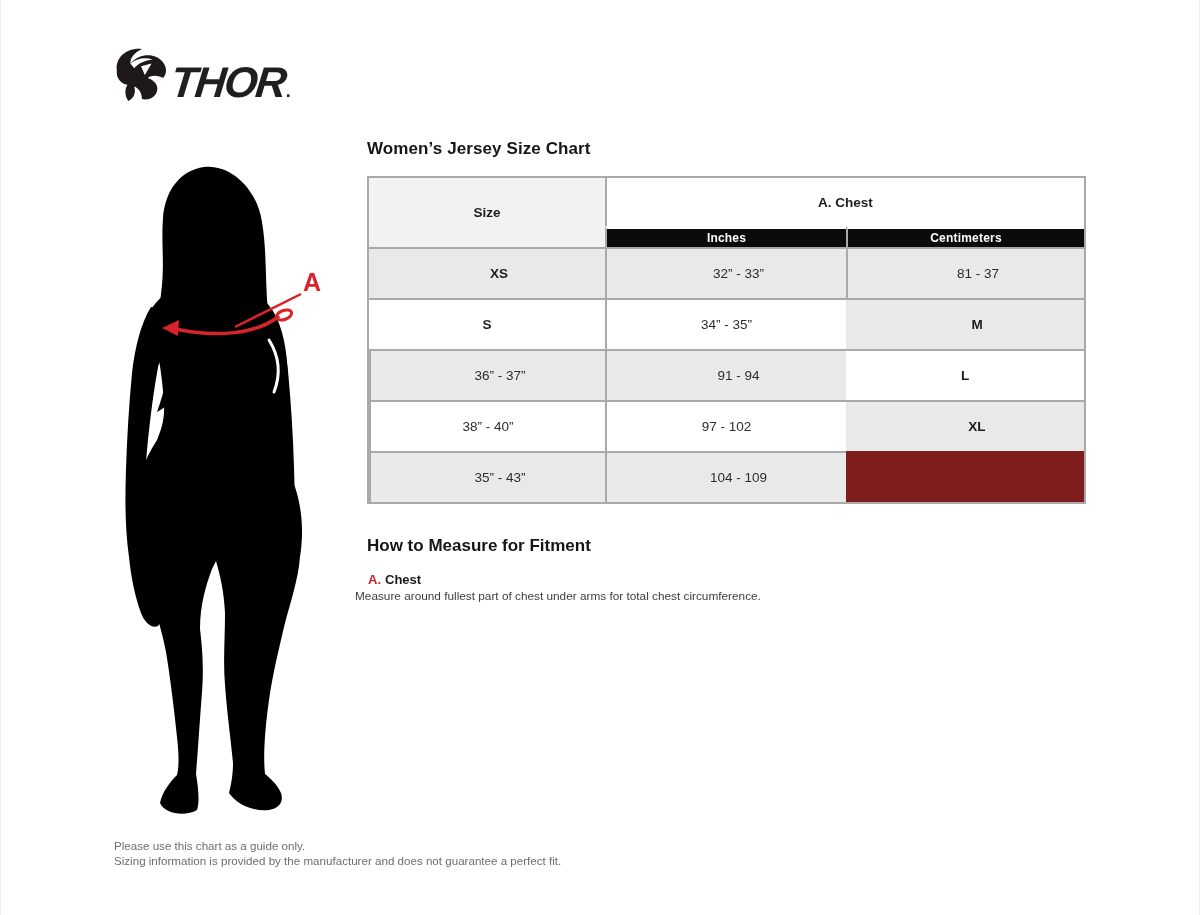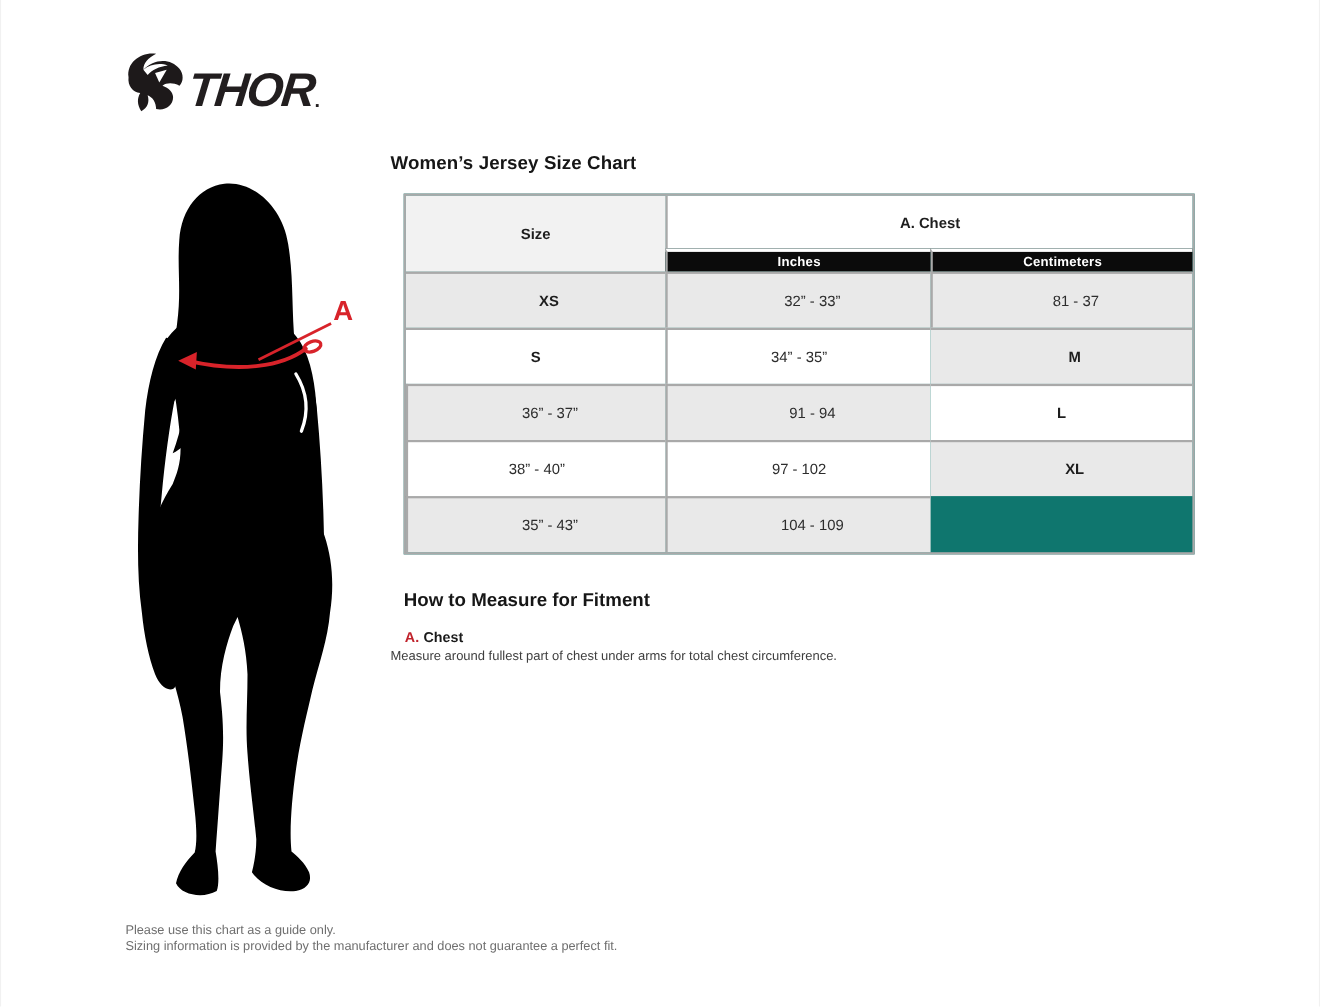--- a/index.html
+++ b/index.html
@@ -26,30 +26,30 @@
     transform:skewX(-6deg);margin-left:4px;padding-bottom:2px;
   }
   .logo-dot{font-size:18px;font-weight:bold;color:#221e1f;margin-left:1px;padding-bottom:4px;}
 
   
   .figure{position:absolute;left:106px;top:162px;width:235px;height:660px;}
   .figure svg{width:100%;height:100%;}
 
   
   .chart-title{
-    position:absolute;left:354px;top:139px;
+    position:absolute;left:366px;top:139px;
     font-size:17px;font-weight:bold;color:#161616;letter-spacing:.1px;
   }
   .size-table{
     position:absolute;left:366px;top:176px;
     display:grid;
     grid-template-columns:236px 241px 238px;
     grid-template-rows:48px 21px repeat(5,51px);
     border:2px solid var(--line);
-    background:#0f766e;
+    background:#7f1d1d;
   }
   .c{box-sizing:border-box;display:flex;align-items:center;justify-content:center;font-size:13.5px;}
   .bl{border-left:2px solid var(--line);}
   .bt{border-top:2px solid var(--line);}
   .cell-sizehead{grid-column:1;grid-row:1/3;background:var(--head-gray);font-weight:bold;}
   .cell-group{grid-column:2/4;grid-row:1;background:#fff;font-weight:bold;}
   .cell-bar{grid-row:2;background:var(--bar-black);color:#fff;font-weight:bold;font-size:12px;border-top:3px solid #fff;letter-spacing:.2px;}
   .cell-bar.inches{grid-column:2;}
   .cell-bar.cm{grid-column:3;}
   .cell-size{font-weight:bold;}

